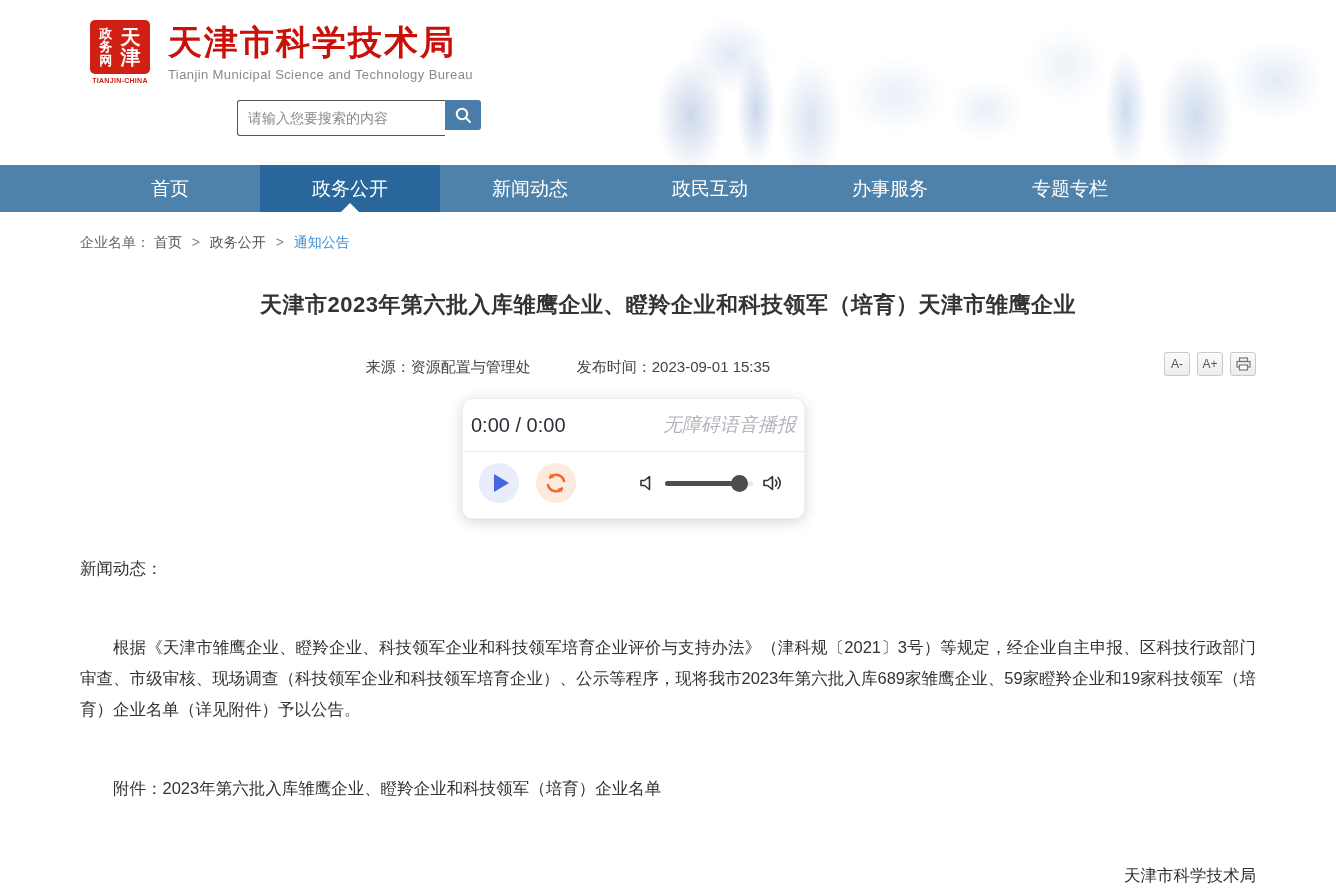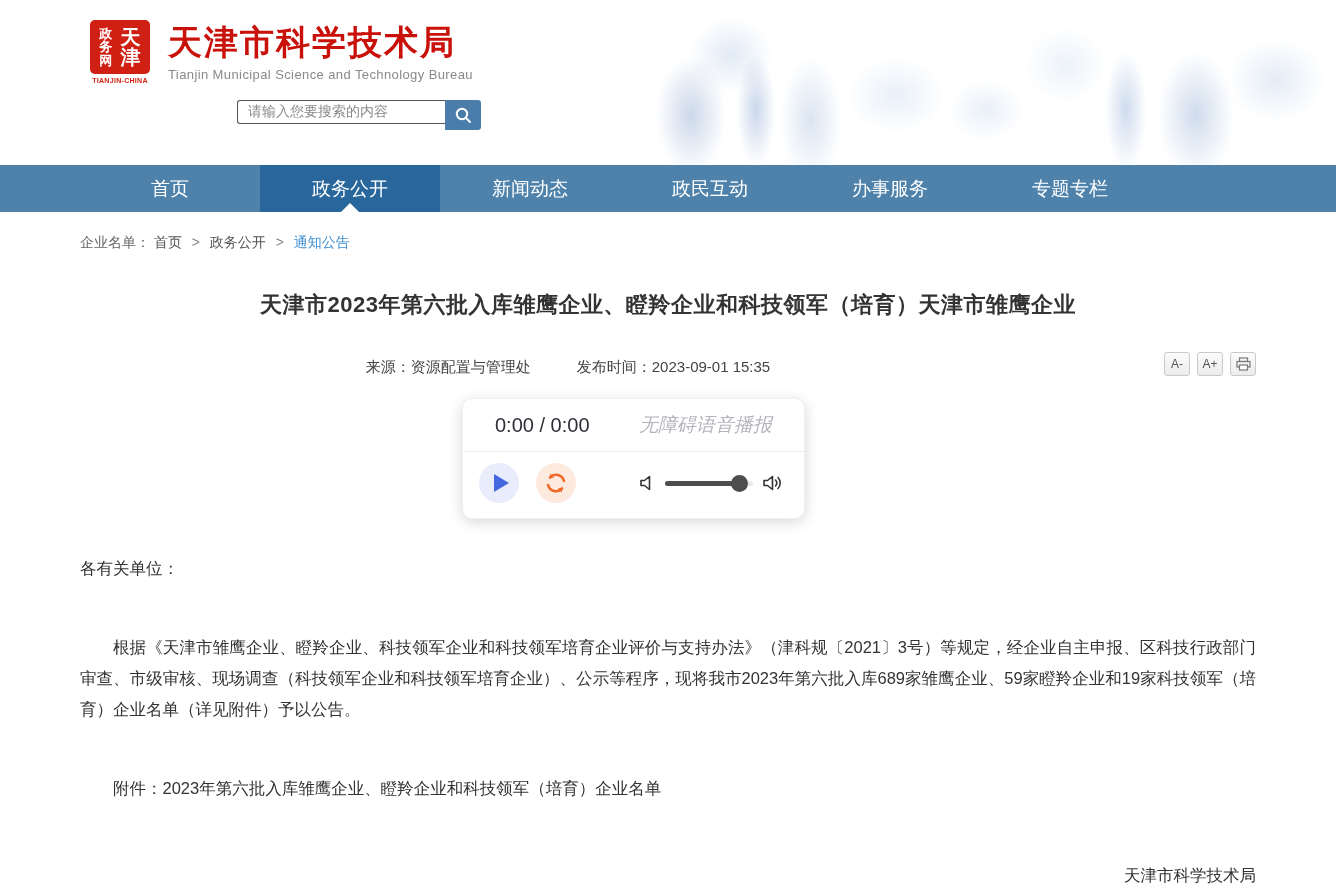--- a/index.html
+++ b/index.html
@@ -32,22 +32,22 @@
     display:flex; flex-direction:row; align-items:center; justify-content:space-evenly; padding:2px;
   }
   .seal-col { color:#fff; width:1.1em; word-break:break-all; line-height:1.02; }
   .seal-col-left  { font-size:13px; font-weight:bold; }
   .seal-col-right { font-size:20px; font-weight:bold; }
   .seal-caption { margin-top:3px; font-size:7px; font-weight:bold; color:#cf2013; letter-spacing:.3px; }
   .brand-title { font-size:34px; font-weight:bold; color:#c9110a; letter-spacing:2px; line-height:1.2; }
   .brand-sub { margin-top:4px; font-size:13px; color:#8a8a8a; letter-spacing:.4px; }
   .searchbar { position:relative; margin-left:157px; margin-top:16px; display:flex; width:244px; }
   .search-input {
-    width:208px; height:24px; border:1px solid #555; border-right:none; border-radius:3px 0 0 3px;
-    padding:0 10px; font-size:14px; color:#333; outline:none;font-family:Liberation Mono, monospace;
+    width:208px; height:36px; border:1px solid #555; border-right:none; border-radius:3px 0 0 3px;
+    padding:0 10px; font-size:14px; color:#333; outline:none;
   }
   .search-input::placeholder { color:#8a8a8a; }
   .search-btn {
     width:36px; height:30px; background:#4a7da9; border:none; border-radius:0 3px 3px 0;
     display:flex; align-items:center; justify-content:center; cursor:pointer;
   }
 
   
   .main-nav { height:47px; background:#4e82ab; }
   .nav-inner { display:flex; height:47px; }
@@ -77,21 +77,21 @@
     min-width:26px; height:24px; padding:0 4px; background:linear-gradient(#fbfbfb,#ececec);
     border:1px solid #c9c9c9; border-radius:3px; font-size:12px; color:#555; cursor:pointer;
     display:flex; align-items:center; justify-content:center; font-family:"Liberation Sans",sans-serif;
   }
 
   
   .player {
     width:343px; margin-left:382px; margin-top:16px; background:#fff; border-radius:10px;
     border:1px solid #f0f0f0; box-shadow:0 3px 14px rgba(0,0,0,.16);
   }
-  .player-top { display:flex; justify-content:space-between; align-items:center; padding:13px 32px; border-bottom:1px solid #ececec; }
+  .player-top { display:flex; justify-content:space-between; align-items:center; padding:13px 8px; border-bottom:1px solid #ececec; }
   .player-time { font-size:20px; color:#2f2f38; }
   .player-caption { font-size:19px; font-style:italic; color:#b3b3bc; }
   .player-bottom { display:flex; align-items:center; padding:11px 20px 15px 16px; }
   .round-btn { width:40px; height:40px; border-radius:50%; border:none; display:flex; align-items:center; justify-content:center; cursor:pointer; }
   .play-btn { background:#e8ecfb; }
   .play-tri { width:0; height:0; border-left:15px solid #4468e0; border-top:9px solid transparent; border-bottom:9px solid transparent; margin-left:4px; }
   .loop-btn { background:#fdeade; margin-left:17px; }
   .volume { margin-left:auto; display:flex; align-items:center; gap:9px; }
   .vol-track { position:relative; width:88px; height:5px; background:#e9e9e9; border-radius:3px; cursor:pointer; }
   .vol-fill { position:relative; height:5px; background:#4d4d4d; border-radius:3px; }
@@ -205,21 +205,21 @@
         <svg width="22" height="18" viewBox="0 0 22 18" style="cursor:pointer">
           <path d="M2 6.5 H5.5 L10.5 2.5 V15.5 L5.5 11.5 H2 Z" fill="none" stroke="#333" stroke-width="1.6" stroke-linejoin="round"></path>
           <path d="M13.5 6 A 4.5 4.5 0 0 1 13.5 12" fill="none" stroke="#333" stroke-width="1.6" stroke-linecap="round"></path>
           <path d="M16 3.5 A 8 8 0 0 1 16 14.5" fill="none" stroke="#333" stroke-width="1.6" stroke-linecap="round"></path>
         </svg>
       </div>
     </div>
   </div>
 
   <div class="article-body">
-    <p>各有关单位：</p>
+    <p>新闻动态：</p>
     <p class="indent">根据《天津市雏鹰企业、瞪羚企业、科技领军企业和科技领军培育企业评价与支持办法》（津科规〔2021〕3号）等规定，经企业自主申报、区科技行政部门审查、市级审核、现场调查（科技领军企业和科技领军培育企业）、公示等程序，现将我市2023年第六批入库689家雏鹰企业、59家瞪羚企业和19家科技领军（培育）企业名单（详见附件）予以公告。</p>
     <p class="indent">附件：2023年第六批入库雏鹰企业、瞪羚企业和科技领军（培育）企业名单</p>
   </div>
 
   <div class="signature">
     <div>天津市科学技术局</div>
     <div>2023年9月1日</div>
   </div>
 
   <div class="attachments">

